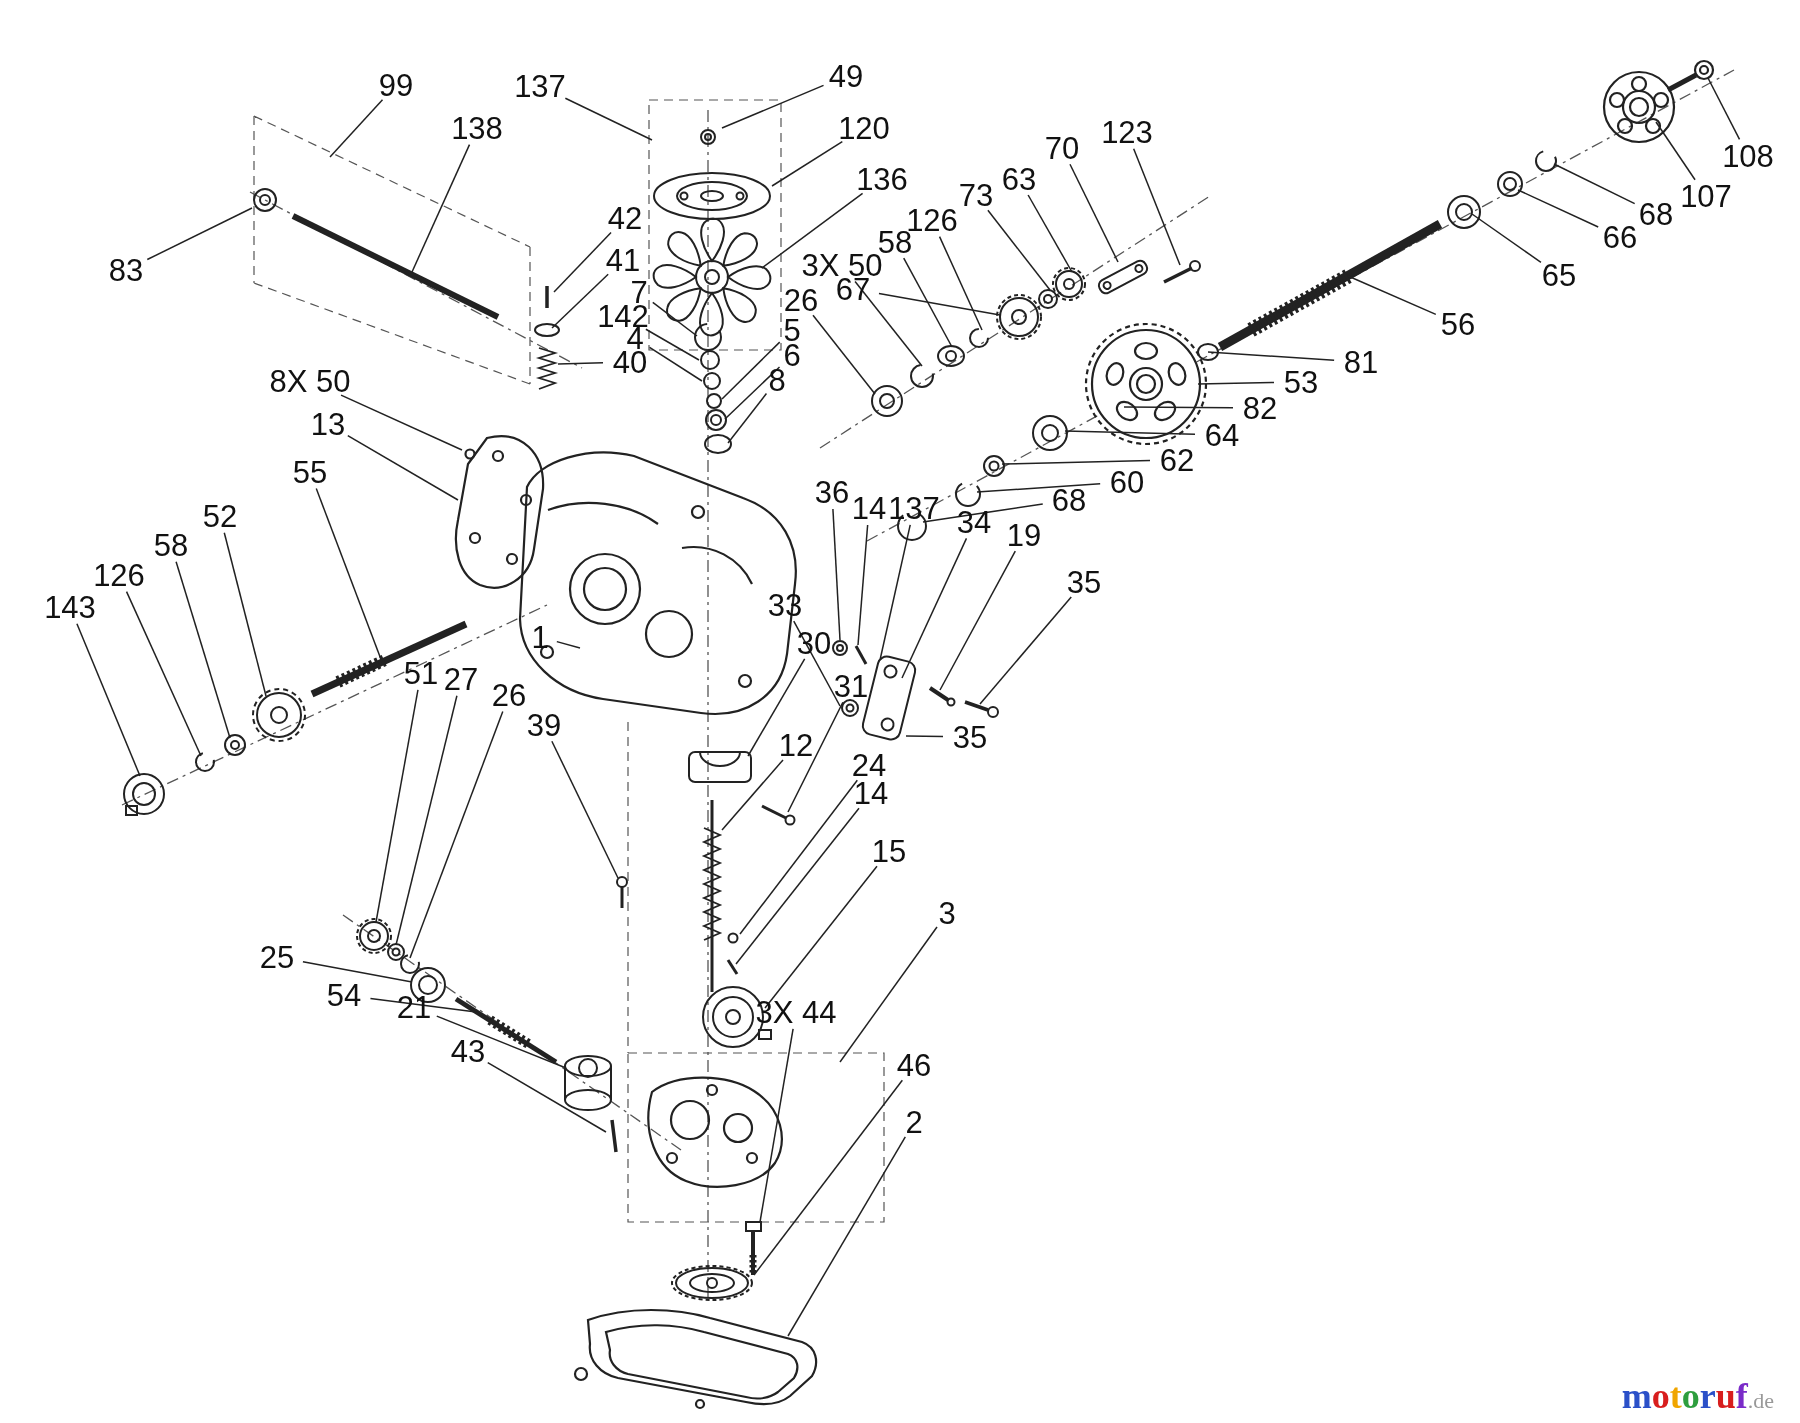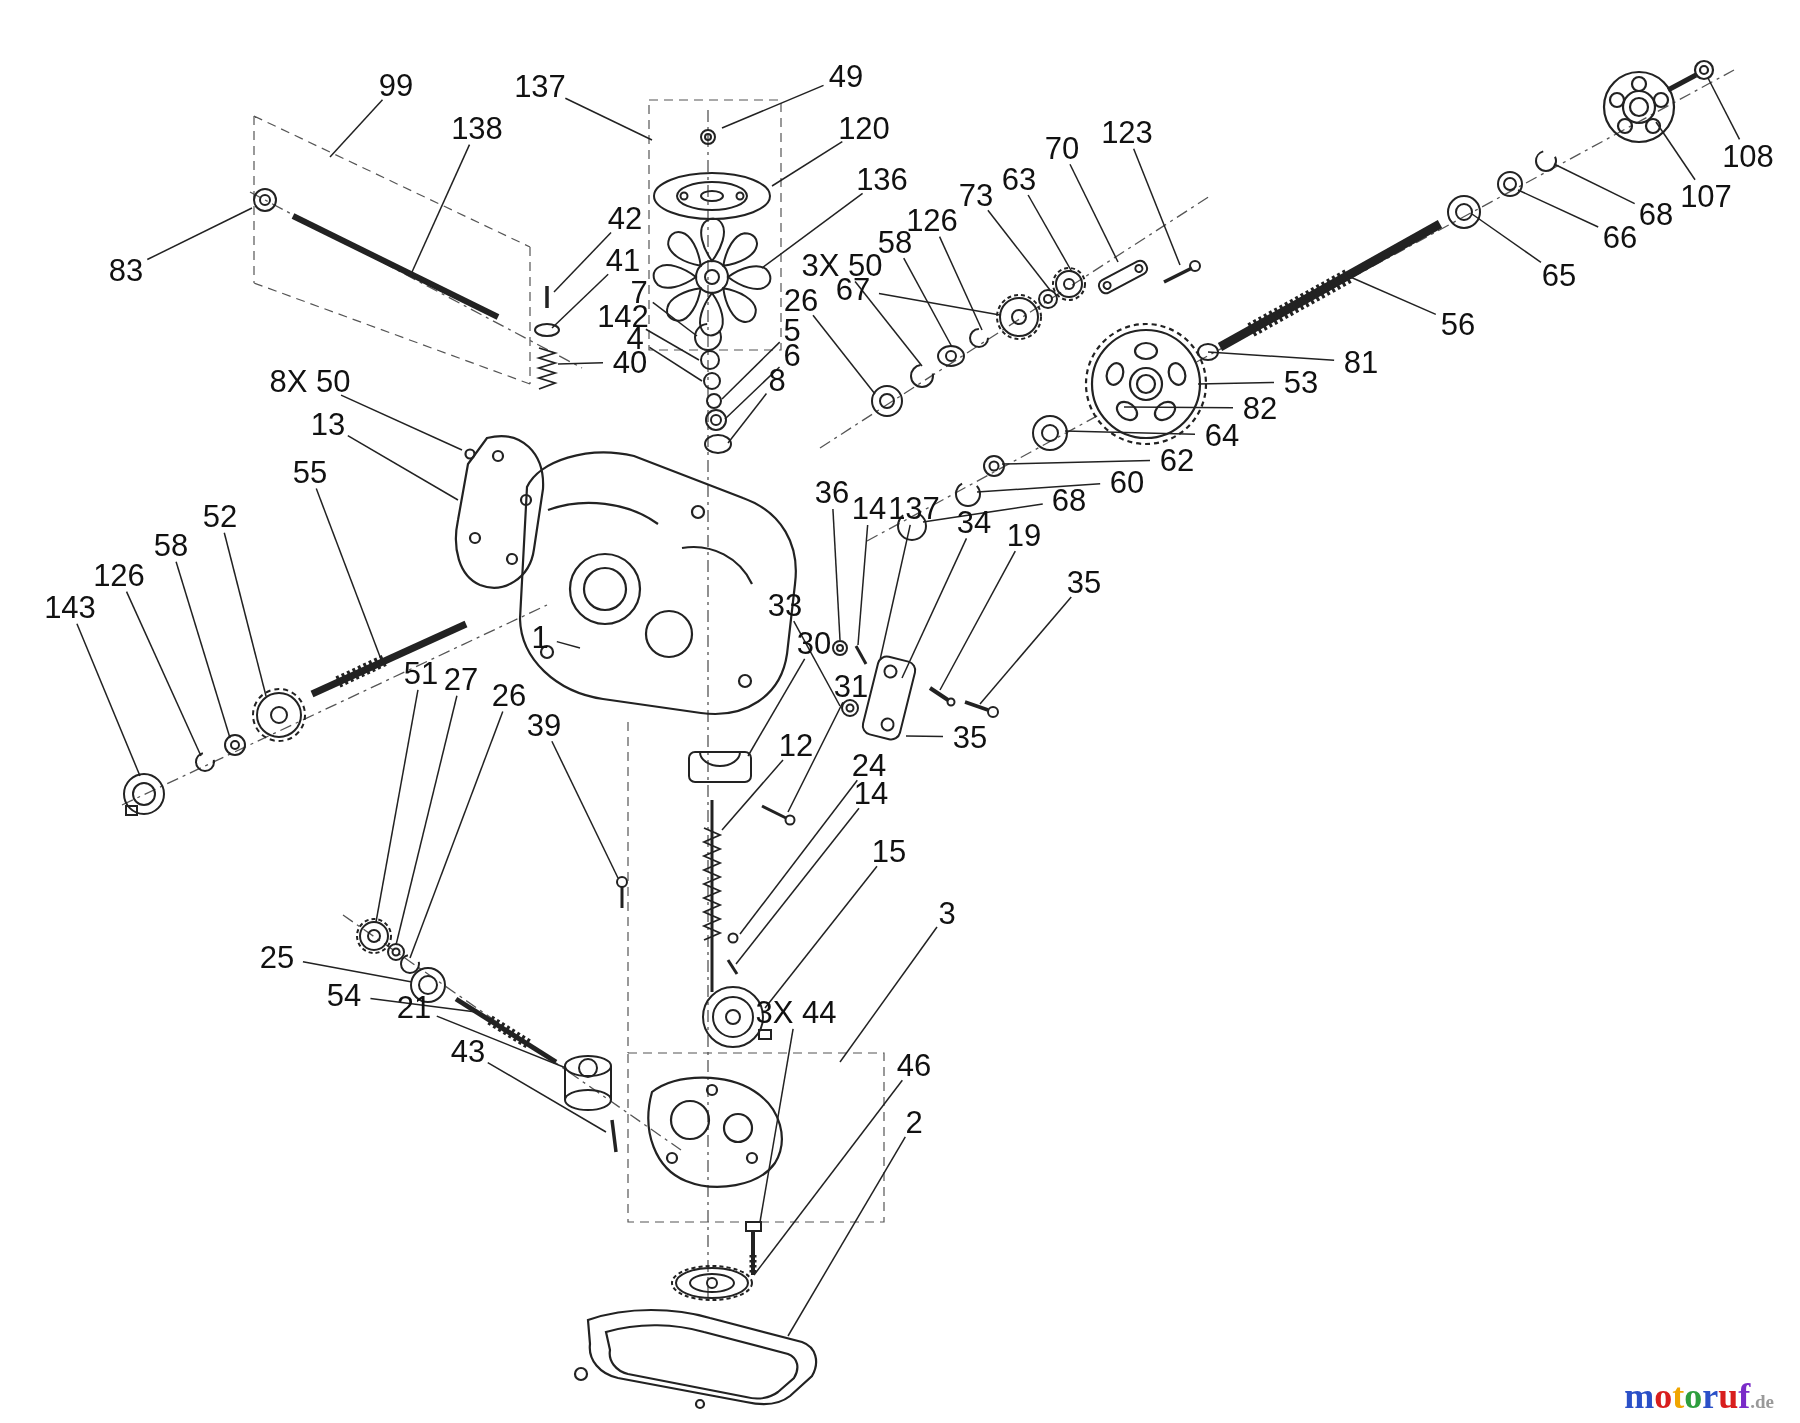--- a/index.html
+++ b/index.html
@@ -5,21 +5,21 @@
   html,body{margin:0;padding:0;background:#ffffff;}
   .canvas{position:relative;width:1800px;height:1423px;background:#ffffff;overflow:hidden;
           font-family:"Liberation Sans",sans-serif;}
   svg{position:absolute;left:0;top:0;}
   #labels text{font:31px "Liberation Sans",sans-serif;fill:#111;}
   #leaders line{stroke:#222;stroke-width:1.5;}
   .drawing{stroke:#222;fill:none;}
   .watermark{position:absolute;right:26px;bottom:6px;
              font-family:"Liberation Serif",serif;font-weight:bold;font-size:36px;
              user-select:none;white-space:nowrap;}
-  .watermark .suffix{font-size:19px;font-weight:bold;}
+  .watermark .suffix{font-size:22px;font-weight:normal;}
 </style>
 </head>
 <body>
 
 <div class="canvas">
 <svg id="diagram-svg" width="1800" height="1423" viewBox="0 0 1800 1423">
 
   <g stroke="#555" stroke-width="1.3" fill="none" stroke-dasharray="12 5 3 5">
     <line x1="708" y1="110" x2="708" y2="1300"></line>
     <line x1="867" y1="541" x2="1734" y2="70"></line>

